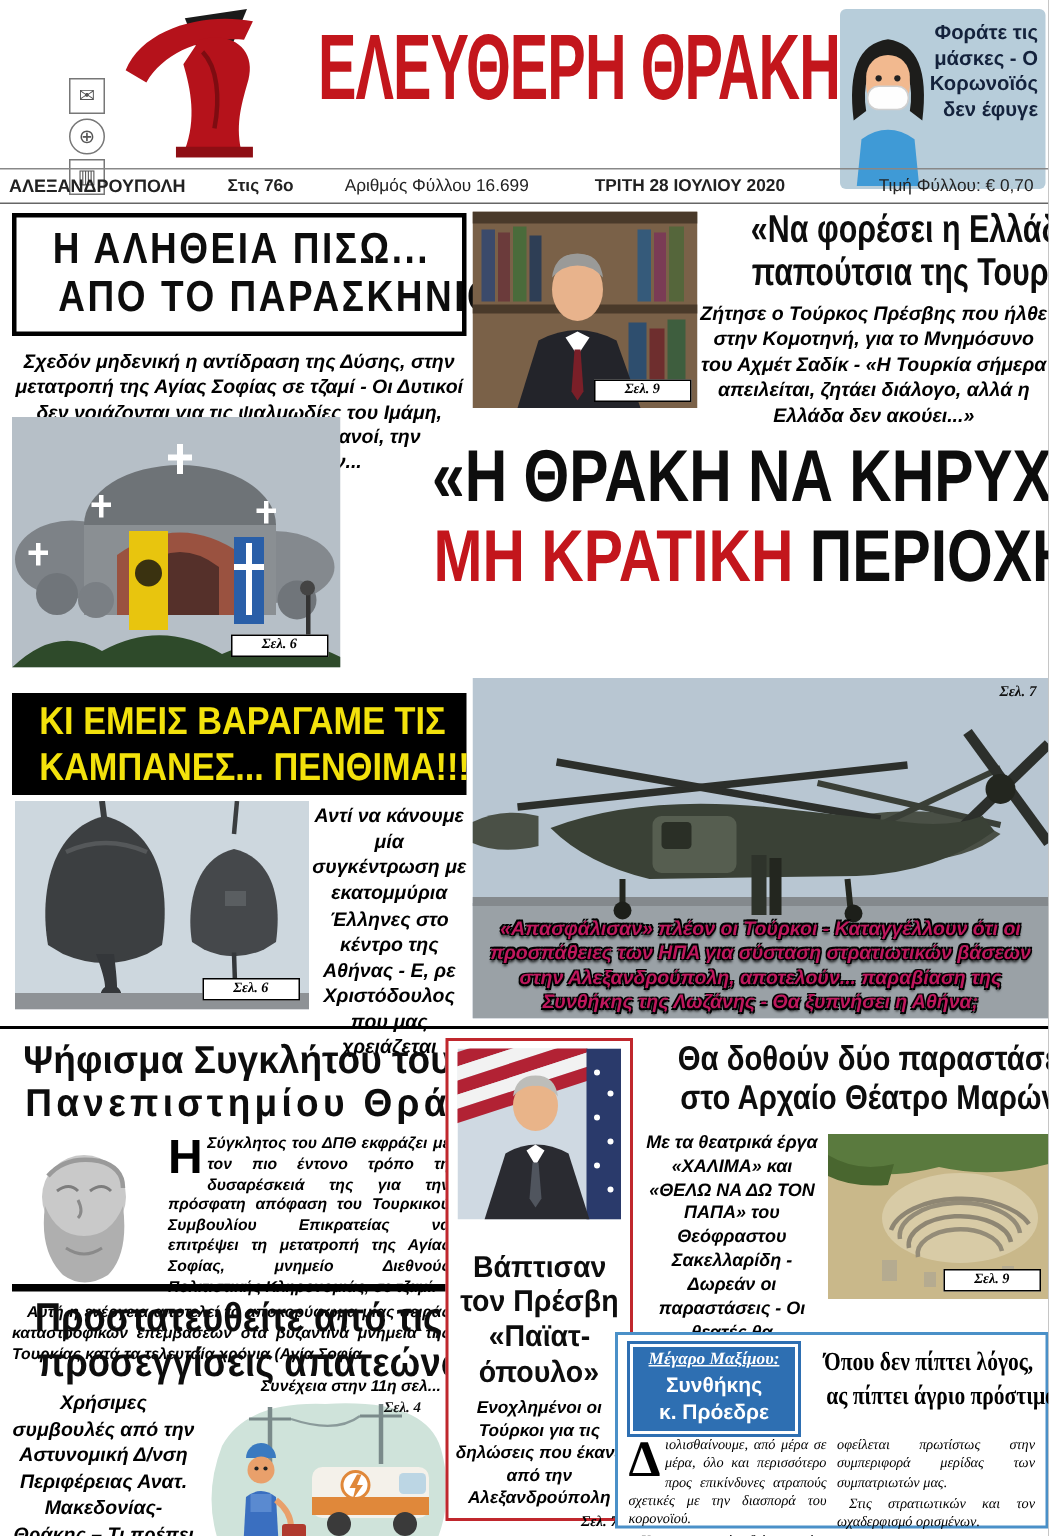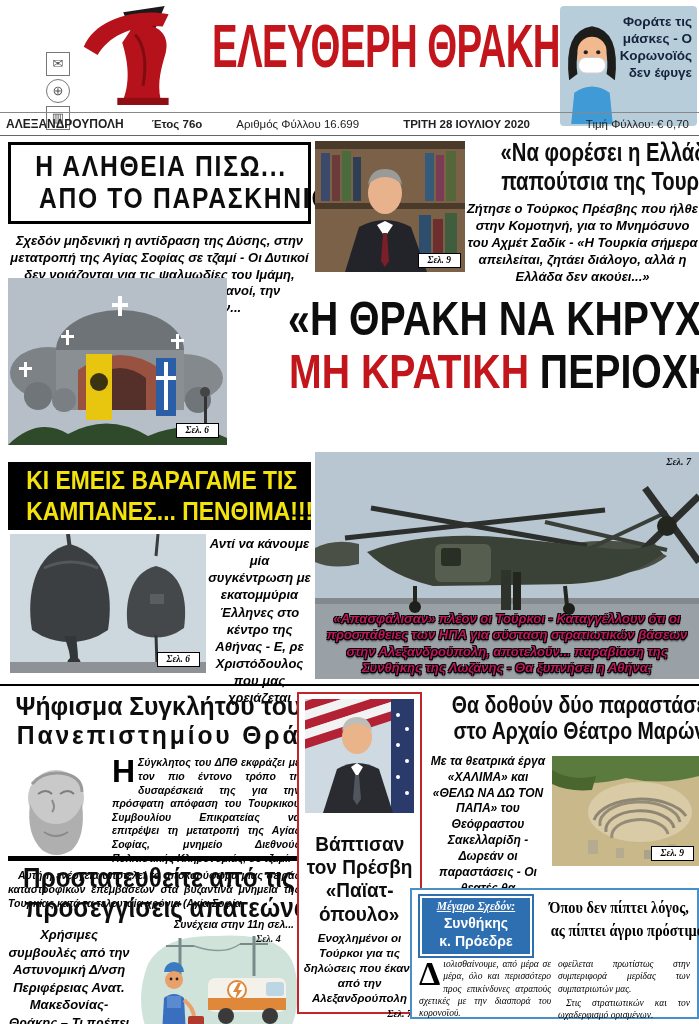--- a/index.html
+++ b/index.html
@@ -4,21 +4,21 @@
 <style>
   html,body{margin:0;padding:0;background:#9a9a9a;}
   .page{position:relative;width:699px;height:1024px;margin:0 auto;background:#fff;overflow:hidden;
         font-family:"Liberation Sans",sans-serif;color:#000;}
   .abs{position:absolute;}
   .cx{display:inline-block;white-space:nowrap;transform:scaleX(var(--sx,1));transform-origin:center;}
   .cxl{transform-origin:left center;}
   .hl{font-weight:bold;color:#0d0d0d;}
   .red{color:#c3161c;}
   .pagetag{position:absolute;background:#fff;border:1px solid #000;
-           font:italic bold 9.5px "Liberation Serif",serif;padding:0 9px;line-height:13px;z-index:3;}
+           font:italic bold 9.5px "Liberation Serif",serif;padding:0 20px;line-height:13px;z-index:3;}
   .photonote{position:absolute;font:italic bold 10px "Liberation Serif",serif;color:#111;z-index:3;}
   .deck{font:italic bold 13px/1.3 "Liberation Sans",sans-serif;text-align:center;}
   .photo{display:block;}
   
   .title-line{position:absolute;left:212px;top:6px;width:350px;height:80px;}
   .title-line .cx{font-size:62px;font-weight:bold;color:#c3161c;letter-spacing:-1px;line-height:80px;}
   .subbar{position:absolute;left:104px;top:86px;width:454px;height:23px;background:#101010;color:#fff;
           text-align:center;font-weight:bold;font-size:14.5px;line-height:23px;letter-spacing:.5px;}
   .covid{position:absolute;left:560px;top:6px;width:137px;height:120px;background:#b7cdda;border-radius:4px;}
   .covid-text{position:absolute;right:5px;top:8px;width:90px;text-align:right;
@@ -79,21 +79,21 @@
       <circle cx="24" cy="31" r="2" fill="#222"></circle>
         <circle cx="36" cy="31" r="2" fill="#222"></circle>
       <rect x="17" y="36" width="26" height="15" rx="7" fill="#fefefe" stroke="#cfcfcf"></rect>
       <path d="M10,100 L13,70 Q30,58 47,70 L50,100 Z" fill="#3f9ad6"></path>
     </svg>
     <div class="covid-text">Φοράτε τις μάσκες - Ο Κορωνοϊός δεν έφυγε</div>
   </div>
 
   <div class="dateline">
     <span style="margin-left:6px;font-weight:bold;font-size:12px;">ΑΛΕΞΑΝΔΡΟΥΠΟΛΗ</span>
-    <span style="margin-left:28px;font-weight:bold;">Έτος 76ο</span>
+    <span style="margin-left:28px;font-weight:bold;">Στις 76ο</span>
     <span style="margin-left:34px;">Αριθμός Φύλλου 16.699</span>
     <span style="margin-left:44px;font-weight:bold;">ΤΡΙΤΗ 28 ΙΟΥΛΙΟΥ 2020</span>
     <span style="margin-left:auto;margin-right:10px;">Τιμή Φύλλου: € 0,70</span>
   </div>
 
   <div class="abs" style="left:8px;top:142px;width:303px;">
     <div class="truthbox">
       <span class="cx hl" style="--sx:0.85;">Η ΑΛΗΘΕΙΑ ΠΙΣΩ...</span><br>
       <span class="cx hl" style="--sx:0.85;">ΑΠΟ ΤΟ ΠΑΡΑΣΚΗΝΙΟ</span>
     </div>
@@ -336,21 +336,21 @@
         <rect x="64" y="92" width="8" height="10" fill="#b5ab90"></rect>
         <rect x="92" y="94" width="9" height="9" fill="#aaa28a"></rect>
         <rect x="116" y="88" width="8" height="12" fill="#b5ab90"></rect>
       </svg>
       <span class="pagetag" style="right:5px;bottom:5px;">Σελ. 9</span>
     </div>
   </div>
 
   <div class="abs finebox" style="left:410px;top:888px;width:285px;height:127px;">
     <div class="bluebox" style="left:8px;top:6px;width:108px;height:56px;">
-      <div style="font:italic bold 11.5px/16px 'Liberation Serif',serif;text-decoration:underline;">Μέγαρο Σχεδόν:</div>
+      <div style="font:italic bold 11.5px/16px 'Liberation Serif',serif;text-decoration:underline;">Μέγαρο Μαξίμου:</div>
       <div style="font:bold 14px/18px 'Liberation Sans',sans-serif;">Συνθήκης</div>
       <div style="font:bold 14px/18px 'Liberation Sans',sans-serif;">κ. Πρόεδρε</div>
     </div>
     <div class="abs serifhl" style="left:122px;top:6px;width:158px;">
       <span class="cx" style="--sx:0.82;font-size:17.5px;line-height:1.3;">Όπου δεν πίπτει λόγος,</span>
       <span class="cx" style="--sx:0.82;font-size:17.5px;line-height:1.3;">ας πίπτει άγριο πρόστιμο</span>
     </div>
     <div class="abs fines-body" style="left:7px;top:68px;width:132px;">
       <span class="dropcap">Δ</span>
       <span>ιολισθαίνουμε, από μέρα σε μέρα, όλο και περισσότερο προς επικίνδυνες ατραπούς σχετικές με την διασπορά του κορονοϊού.</span>

